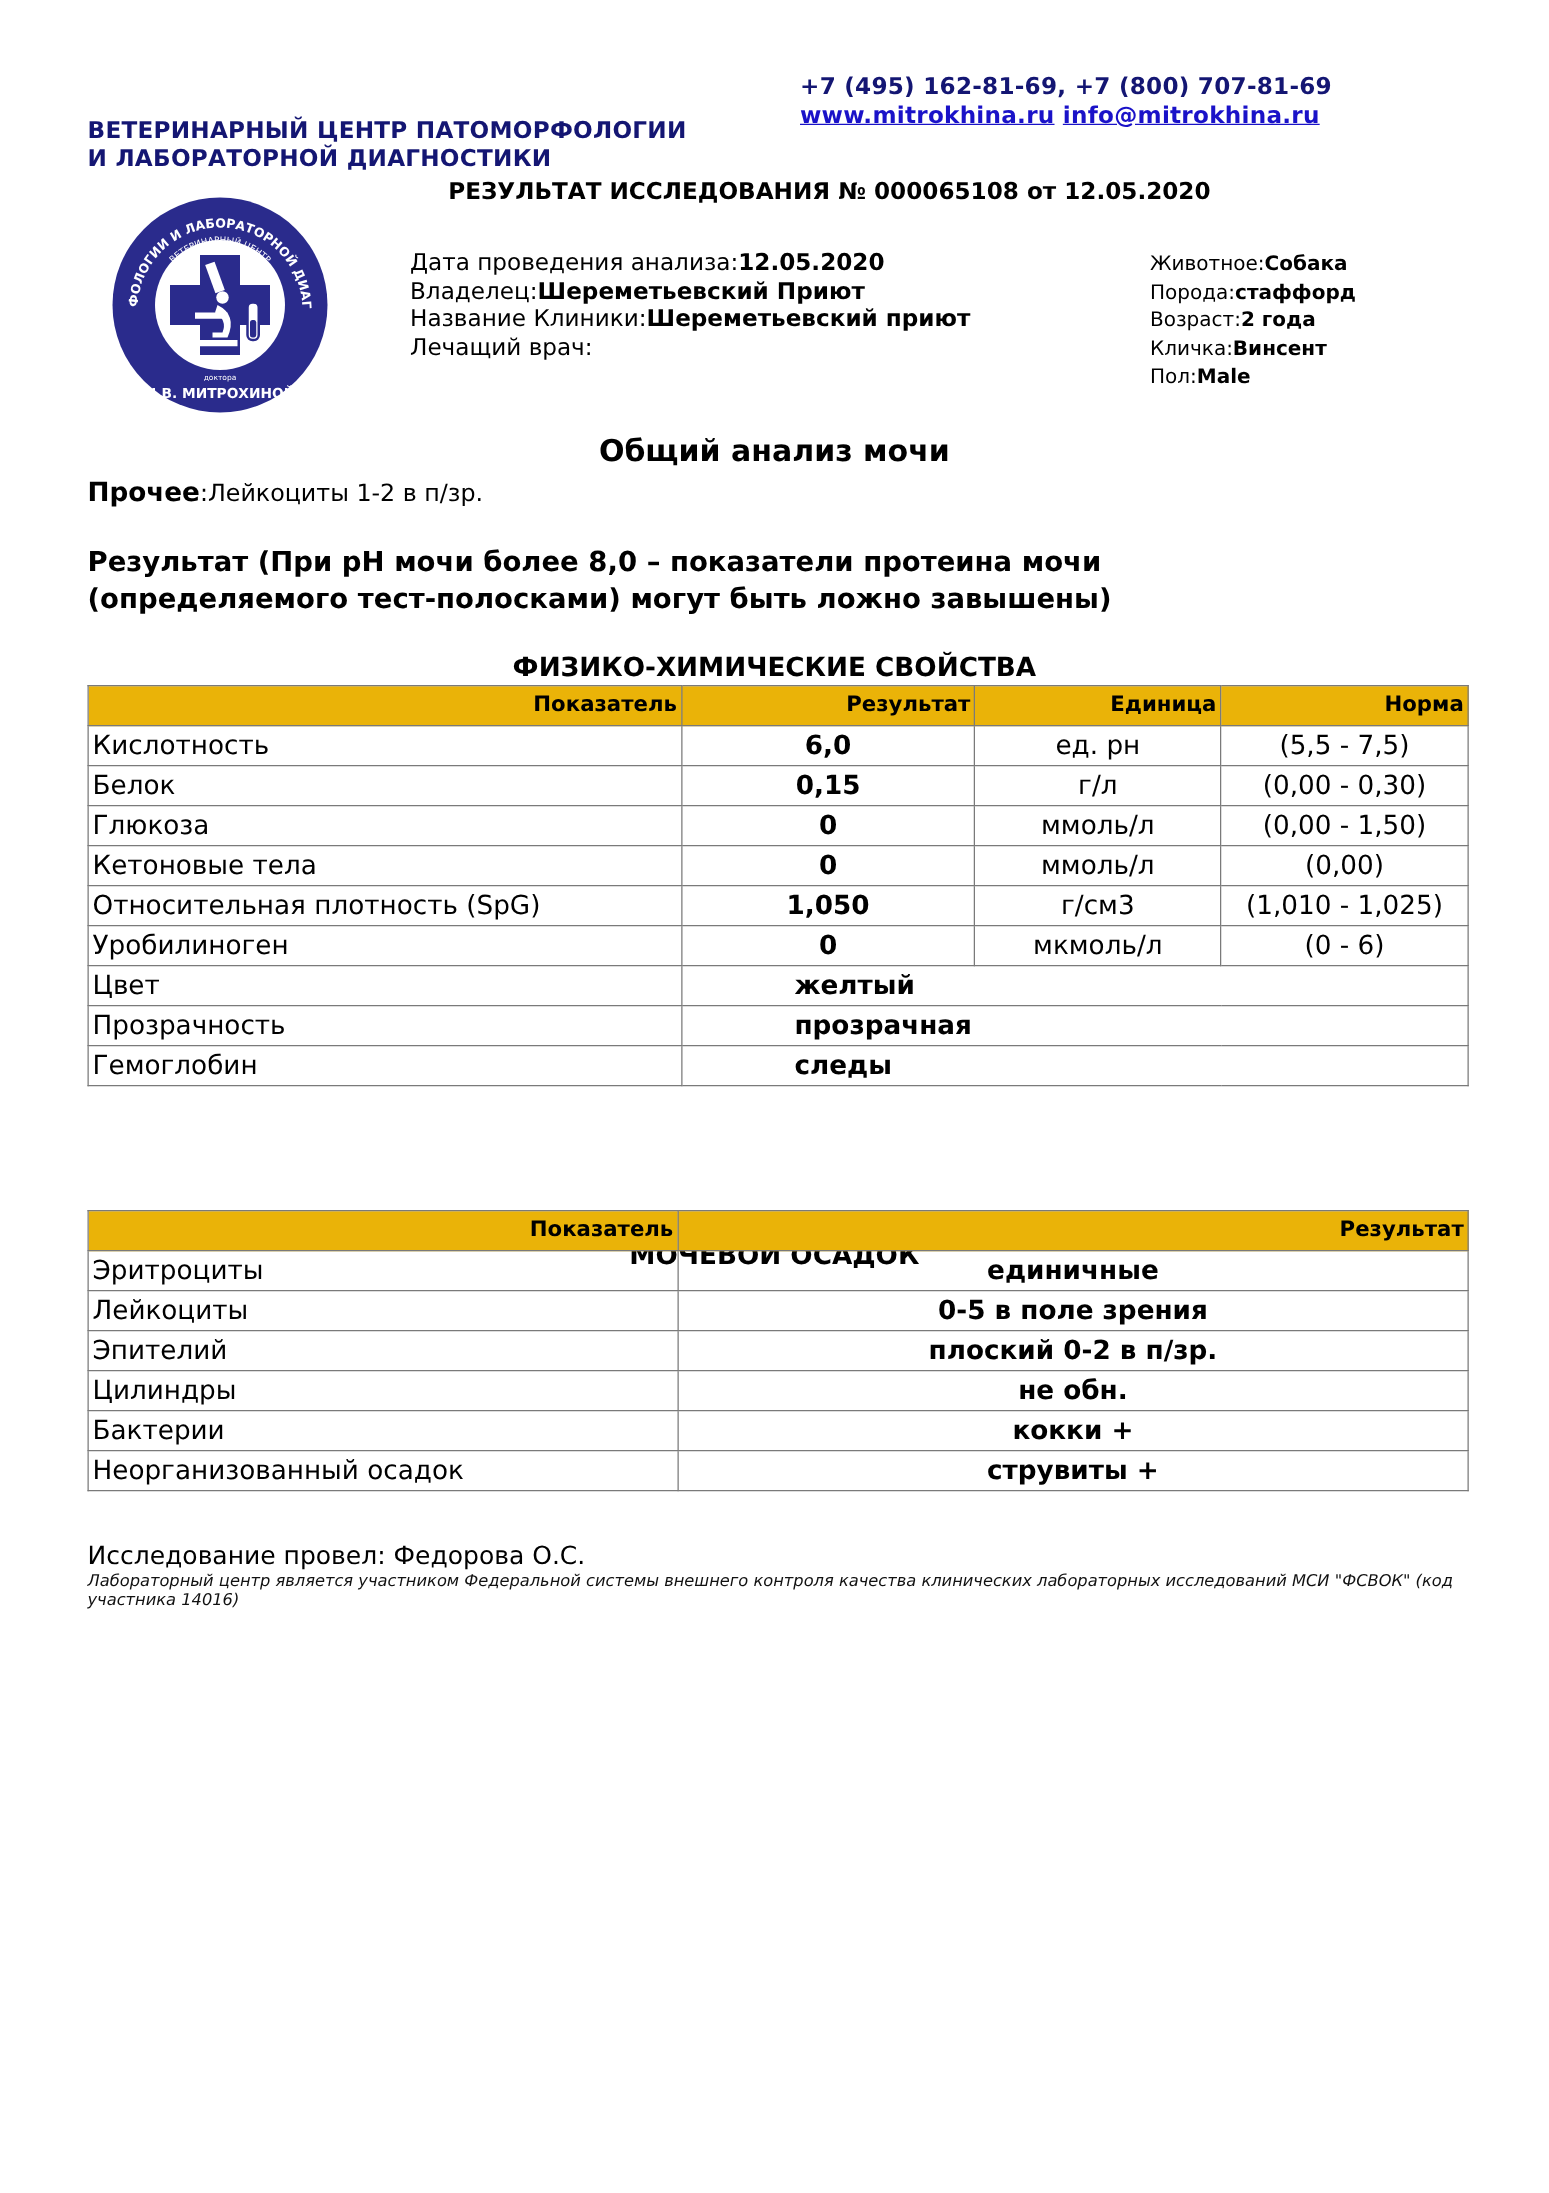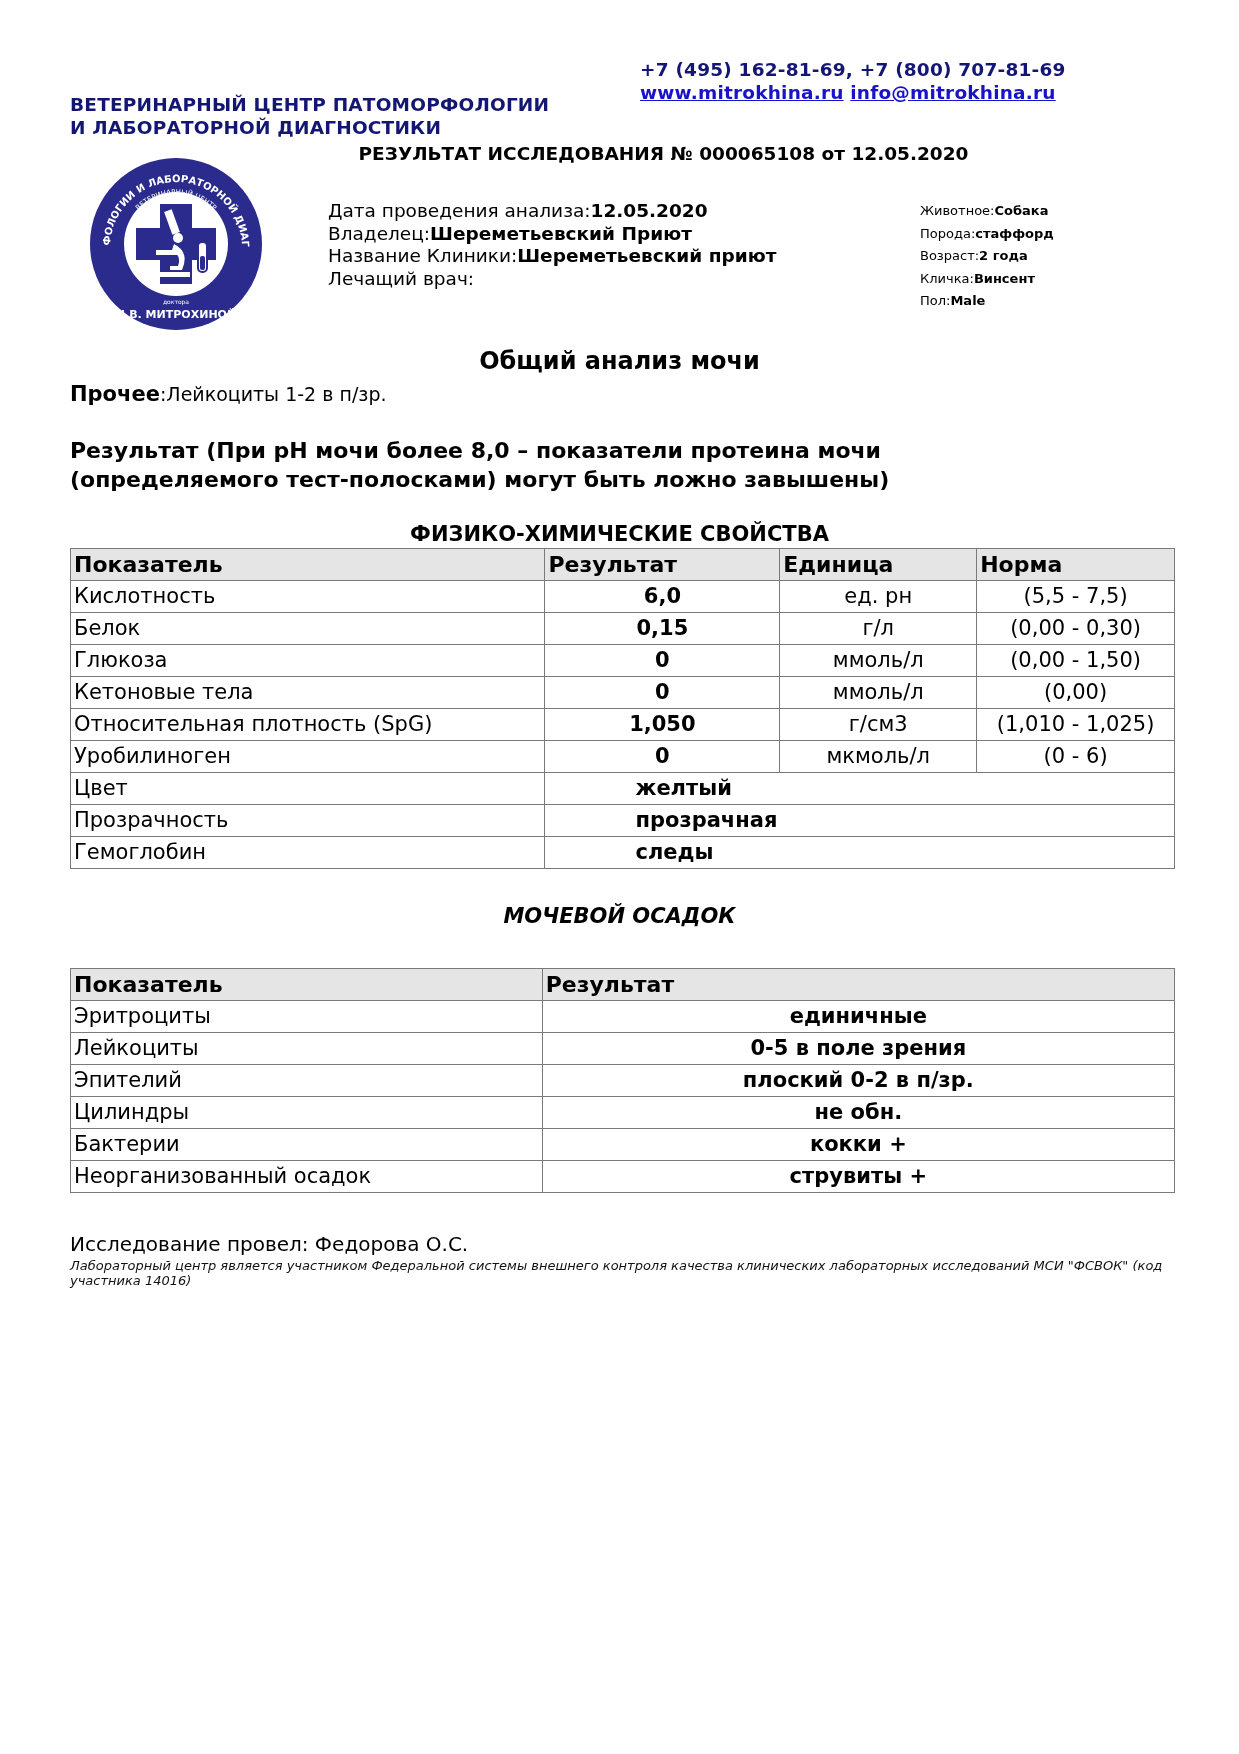--- a/index.html
+++ b/index.html
@@ -4,30 +4,30 @@
 <style>
   html, body { margin: 0; padding: 0; background: #ffffff; }
   body { width: 1239px; height: 1754px; position: relative; font-family: "DejaVu Sans", sans-serif; color: #000; }
   .abs { position: absolute; }
   .org { left: 70px; top: 58px; color: #141673; font-weight: bold; font-size: 18.5px; line-height: 23px; letter-spacing: 0.2px; margin-top: 35px; }
   .contacts { left: 640px; top: 58px; color: #141673; font-weight: bold; font-size: 18.5px; line-height: 23px; letter-spacing: 0.2px; }
   .contacts a { color: #1a12c8; text-decoration: underline; }
   .report-title { left: 0; width: 1125px; top: 143px; text-align: center; font-weight: bold; font-size: 18.5px; padding-left: 202px; box-sizing: border-box; }
   .logo { left: 86px; top: 152px; width: 180px; height: 180px; }
   .info-left { left: 328px; top: 200px; font-size: 18.5px; line-height: 22.6px; }
-  .info-right { left: 920px; top: 200px; font-size: 13px; line-height: 22.6px; }
+  .info-right { left: 920px; top: 200px; font-size: 16px; line-height: 22.6px; }
   .info-left b, .info-right b { font-weight: bold; }
   .analysis-title { left: 0; width: 1239px; top: 347px; text-align: center; font-weight: bold; font-size: 24px; }
   .other { left: 70px; top: 382px; font-size: 19px; }
   .other b { font-size: 21px; }
   .note { left: 70px; top: 436px; font-weight: bold; font-size: 22px; line-height: 29px; }
   .section-title { left: 0; width: 1239px; text-align: center; font-weight: bold; font-size: 21px; }
   table { position: absolute; left: 70px; width: 1105px; border-collapse: collapse; font-size: 21px; }
   td, th { border: 1.6px solid #7a7a7a; height: 31px; padding: 0 3px; line-height: 29px; }
-  th { background: #e5e5e5; font-weight: bold; text-align: left; font-size: 22px; }
+  th { background: #eab308; font-weight: bold; text-align: right; font-size: 17px; }
   td.c { text-align: center; }
   td.b { font-weight: bold; }
   td.left-b { font-weight: bold; padding-left: 90px; }
   .performed { left: 70px; top: 1232px; font-size: 20px; }
   .disclaimer { left: 70px; top: 1258px; font-size: 13px; font-style: italic; line-height: 15px; width: 1110px; color: #111; }
 </style>
 </head>
 <body>
 
 <div class="abs org">
@@ -156,21 +156,21 @@
       <td>Прозрачность</td>
       <td colspan="3" class="left-b">прозрачная</td>
     </tr>
     <tr>
       <td>Гемоглобин</td>
       <td colspan="3" class="left-b">следы</td>
     </tr>
   </tbody>
 </table>
 
-<div class="abs section-title" style="top:904px;font-style:italic;">МОЧЕВОЙ ОСАДОК</div>
+<div class="abs section-title" style="top:992px;">МОЧЕВОЙ ОСАДОК</div>
 <table style="top:968px;">
   <colgroup>
       <col style="width:472px">
       <col style="width:633px">
     </colgroup>
   <thead>
     <tr>
       <th>Показатель</th>
       <th>Результат</th>
     </tr>

